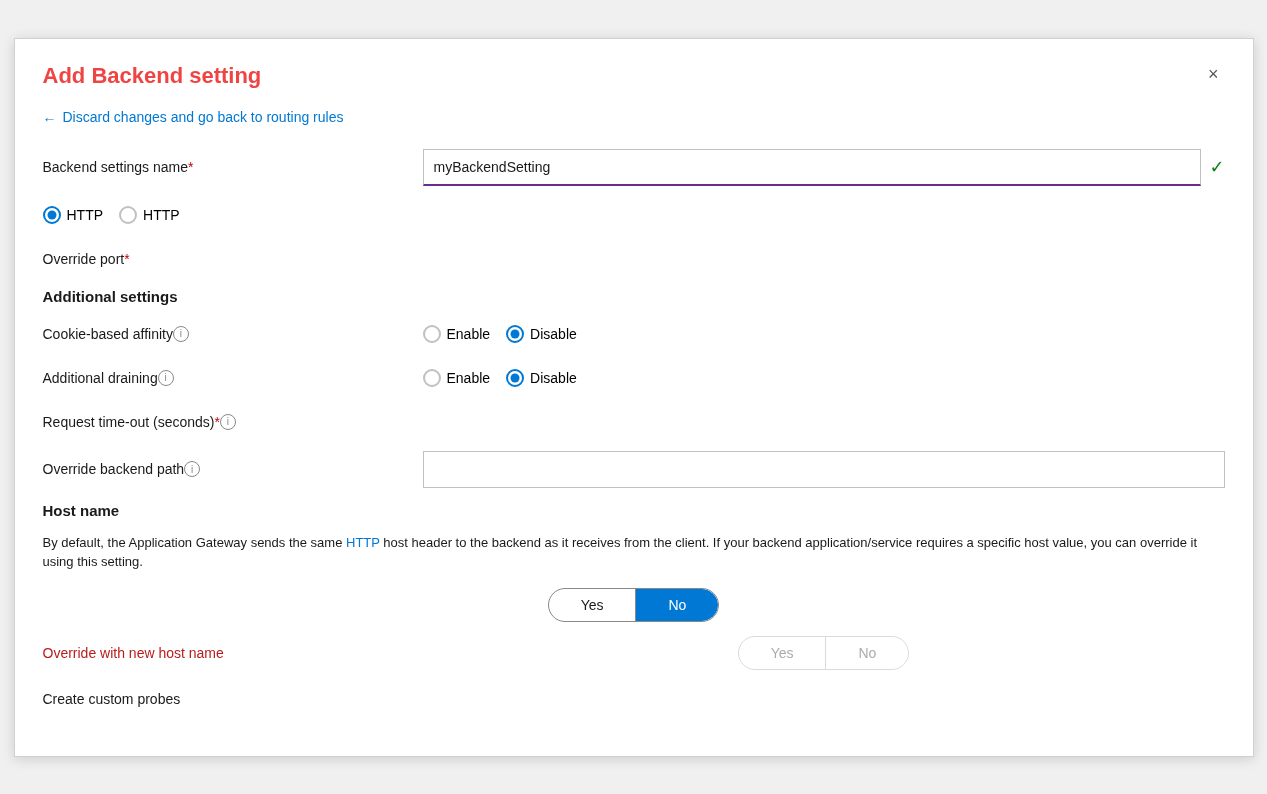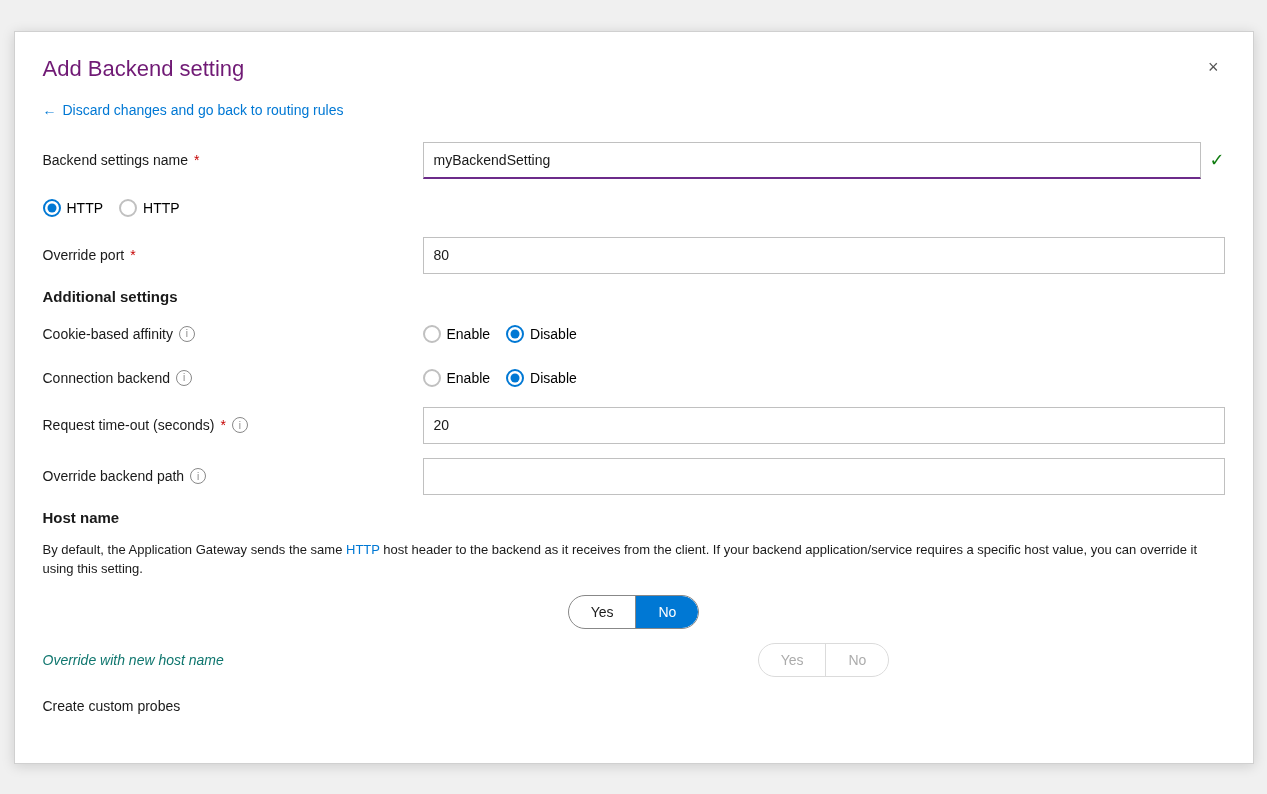--- a/index.html
+++ b/index.html
@@ -22,22 +22,22 @@
       box-shadow: 0 2px 12px rgba(0,0,0,0.15);
     }
     .dialog-header {
       display: flex;
       justify-content: space-between;
       align-items: flex-start;
       margin-bottom: 20px;
     }
     .dialog-title {
       font-size: 22px;
-      font-weight: 400;
-      color: #701a75;
+      font-weight: 700;
+      color: #ef4444;
     }
     .close-btn {
       background: none;
       border: none;
       font-size: 18px;
       cursor: pointer;
       color: #555;
       padding: 2px 6px;
       line-height: 1;
     }
@@ -57,21 +57,20 @@
       margin-bottom: 14px;
       min-height: 30px;
     }
     .form-label {
       width: 380px;
       flex-shrink: 0;
       color: #1a1a1a;
       font-size: 14px;
       display: flex;
       align-items: flex-end;
-      gap: 6px;
     }
     .required-star {
       color: #c50000;
       font-size: 14px;
     }
     .info-icon {
       display: inline-flex;
       align-items: center;
       justify-content: center;
       width: 16px;
@@ -155,21 +154,21 @@
       border: 1.5px solid #888;
       border-radius: 20px;
       overflow: hidden;
       height: 34px;
     }
     .toggle-pill.disabled-pill {
       border-color: #ccc;
       opacity: 0.7;
     }
     .toggle-btn {
-      padding: 0 22px;
+      padding: 0 32px;
       font-size: 14px;
       border: none;
       background: none;
       cursor: pointer;
       font-family: inherit;
       color: #1a1a1a;
       height: 100%;
     }
     .toggle-btn.active-no {
       background: #0078d4;
@@ -196,22 +195,21 @@
     }
     .override-row {
       display: flex;
       align-items: center;
       margin-bottom: 14px;
     }
     .override-label {
       width: 380px;
       flex-shrink: 0;
       font-size: 14px;
-      color: #0f766e;
-      font-style: italic;
+      color: #b91c1c;
     }
     .override-control {
       flex: 1;
       display: flex;
       justify-content: center;
     }
   </style>
 </head>
 <body>
 
@@ -253,23 +251,20 @@
       </label>
     </div>
   </div>
 
   
   <div class="form-row">
     <div class="form-label">
       <span>Override port</span>
       <span class="required-star">*</span>
     </div>
-    <div class="form-control">
-      <input type="text" class="text-input" value="80" style="">
-    </div>
   </div>
 
   
   <div class="section-heading">Additional settings</div>
 
   
   <div class="form-row">
     <div class="form-label">
       <span>Cookie-based affinity</span>
       <span class="info-icon">i</span>
@@ -282,44 +277,41 @@
       <label class="radio-option">
         <div class="radio-input checked-blue"></div>
         <span>Disable</span>
       </label>
     </div>
   </div>
 
   
   <div class="form-row">
     <div class="form-label">
-      <span>Connection backend</span>
+      <span>Additional draining</span>
       <span class="info-icon">i</span>
     </div>
     <div class="form-control radio-group">
       <label class="radio-option">
         <div class="radio-input"></div>
         <span>Enable</span>
       </label>
       <label class="radio-option">
         <div class="radio-input checked-blue"></div>
         <span>Disable</span>
       </label>
     </div>
   </div>
 
   
   <div class="form-row">
     <div class="form-label">
       <span>Request time-out (seconds)</span>
       <span class="required-star">*</span>
       <span class="info-icon">i</span>
-    </div>
-    <div class="form-control">
-      <input type="text" class="text-input" value="20" style="">
     </div>
   </div>
 
   
   <div class="form-row">
     <div class="form-label">
       <span>Override backend path</span>
       <span class="info-icon">i</span>
     </div>
     <div class="form-control">

